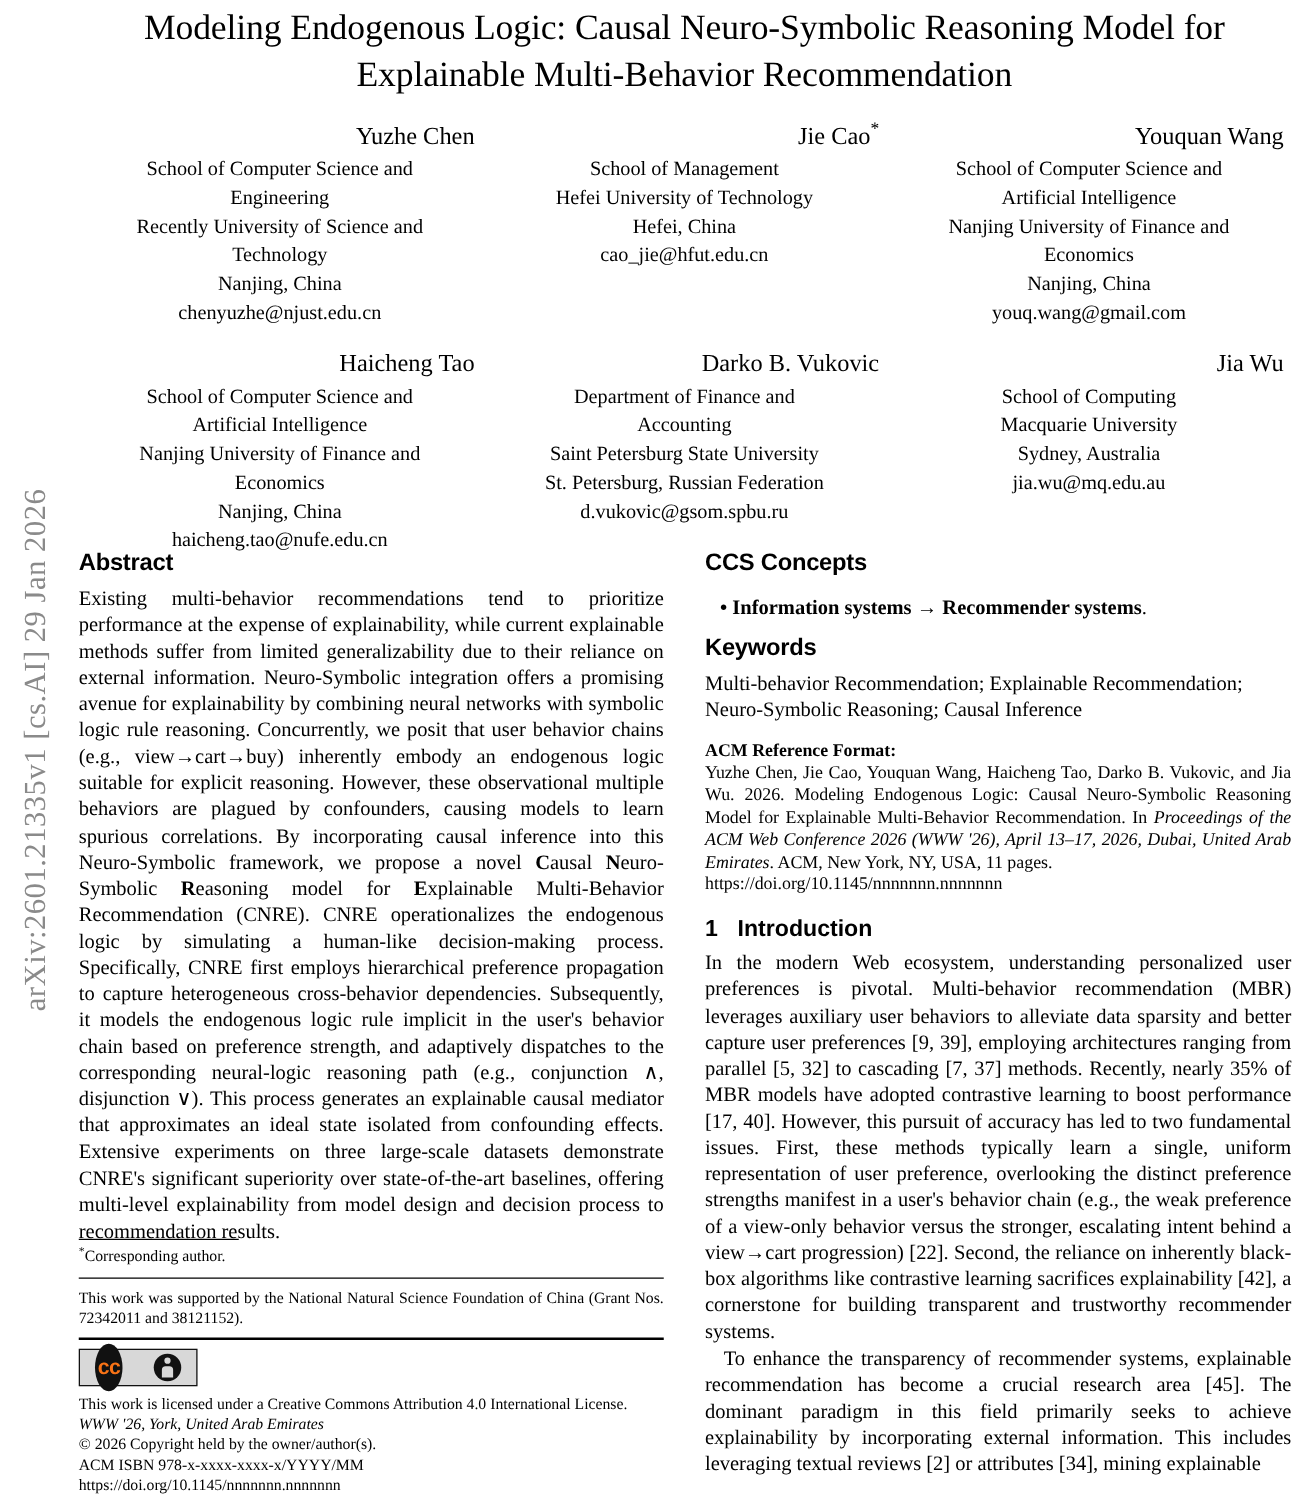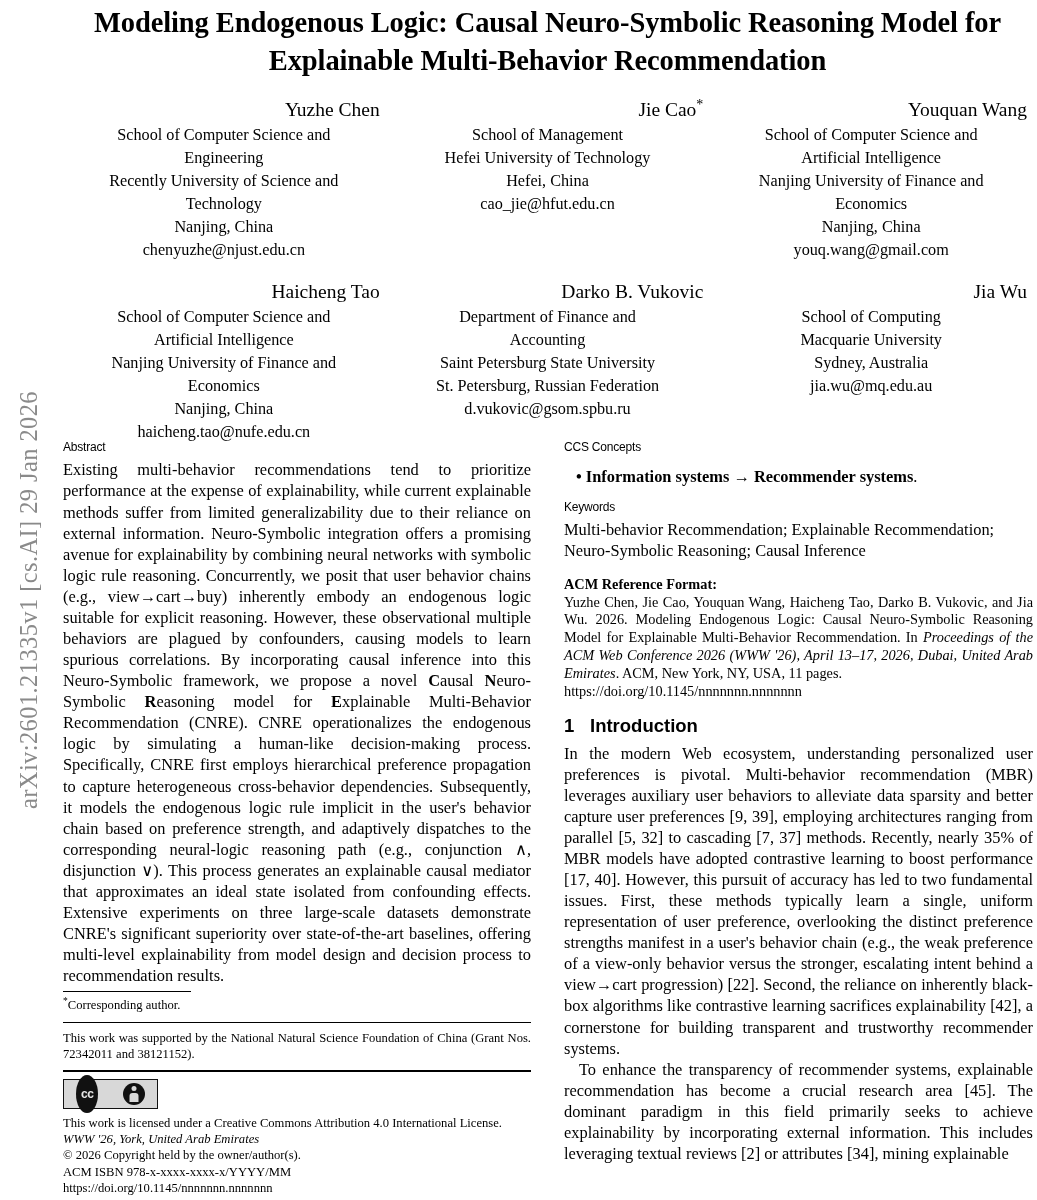--- a/index.html
+++ b/index.html
@@ -43,21 +43,21 @@
     width: 979px;
     height: 1200px;
   }
 
   
   #title-block {
     padding: 4px 10px 0 10px;
   }
   #paper-title {
     font-size: 28.5px;
-    font-weight: bold;
+    font-weight: normal;
     line-height: 1.33;
     text-align: center;
     letter-spacing: -0.1px;
     margin: 0;
     padding: 0 8px;
   }
 
   
   #authors {
     margin-top: 18px;
@@ -101,22 +101,22 @@
   .col {
     width: 481px;
     position: relative;
   }
   .col-left { padding: 0 8px 0 5px; }
   .col-gap { width: 17px; }
   .col-right { padding: 0 4px 0 8px; }
 
   h2.section-head {
     font-family: "Liberation Sans", "DejaVu Sans", sans-serif;
-    font-size: 12px;
-    font-weight: normal;
+    font-size: 19px;
+    font-weight: bold;
     margin: 0 0 5px 0;
     line-height: 1.2;
     letter-spacing: -0.2px;
   }
   h2.numbered-head {
     font-family: "Liberation Sans", "DejaVu Sans", sans-serif;
     font-size: 18.5px;
     font-weight: bold;
     margin: 15px 0 5px 0;
     line-height: 1.2;
@@ -213,23 +213,23 @@
     align-items: center;
     justify-content: space-around;
     margin: 3px 0 6px 0;
     position: relative;
   }
   #cc-badge .cc-circle {
     width: 22px;
     height: 38px;
     border-radius: 50%;
     background: #111;
-    color: #e5e5e5;
+    color: #f97316;
     font-family: "Liberation Sans", "DejaVu Sans", sans-serif;
-    font-size: 12px;
+    font-size: 17px;
     font-weight: bold;
     display: flex;
     align-items: center;
     justify-content: center;
     letter-spacing: -0.5px;
   }
   #cc-badge .by-wrap {
     display: flex;
     flex-direction: column;
     align-items: center;

